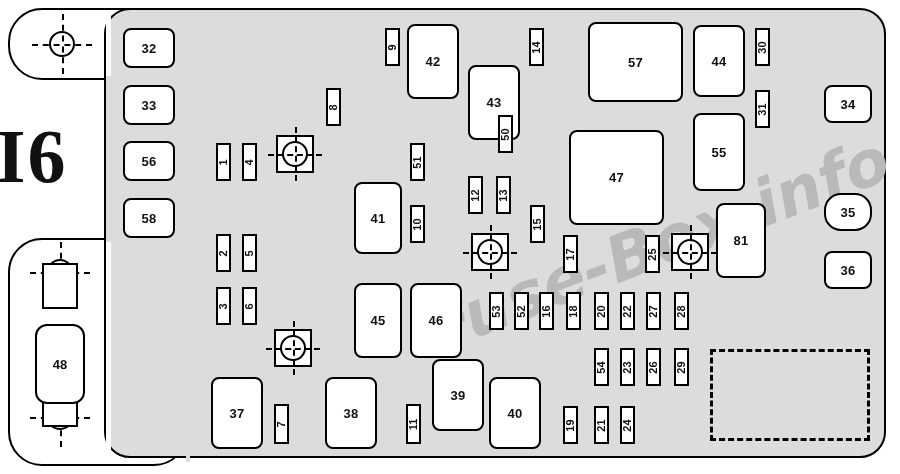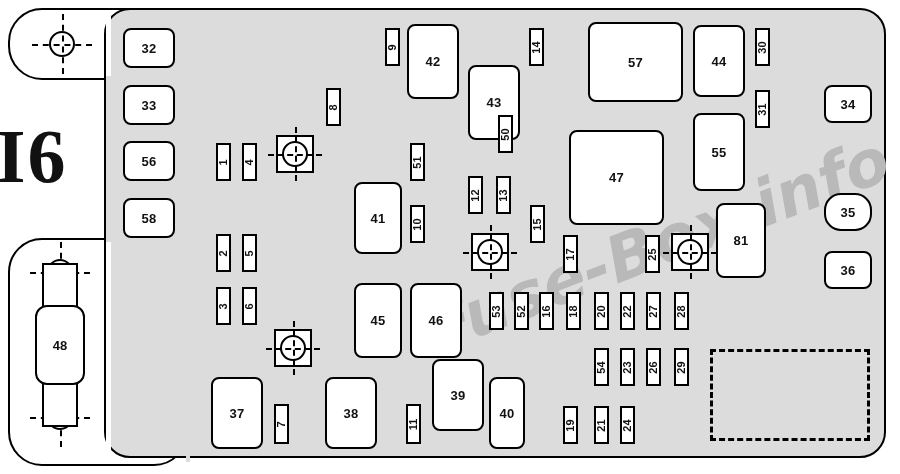--- a/index.html
+++ b/index.html
@@ -47,21 +47,21 @@
     position:absolute;background:#fff;border:2px solid #000;
     box-sizing:border-box;display:flex;align-items:center;justify-content:center;
   }
   .fusebox-sm span{
     font-size:11px;font-weight:bold;color:#111;
     transform:rotate(-90deg);white-space:nowrap;line-height:1;
   }
   .megafuse{
     position:absolute;background:#fff;border:2.5px solid #000;border-radius:12px;
     box-sizing:border-box;display:flex;align-items:center;justify-content:center;
-    font-size:13px;font-weight:bold;color:#111;
+    font-size:13px;font-weight:bold;color:#111;margin-top:19px;
   }
   .megafuse-tab{
     position:absolute;background:#fff;border:2.5px solid #000;box-sizing:border-box;
   }
 
   .dashed-area{
     position:absolute;border:3px dashed #000;box-sizing:border-box;background:transparent;
   }
 
   #model-label{
@@ -162,21 +162,21 @@
       <div class="relay" style="left: 716px; top: 203px; width: 50px; height: 75px;">81</div>
       <div class="relay" style="left: 824px; top: 85px; width: 48px; height: 38px;">34</div>
       <div class="relay" style="left: 824px; top: 193px; width: 48px; height: 38px; border-radius: 17px;">35</div>
       <div class="relay" style="left: 824px; top: 251px; width: 48px; height: 38px;">36</div>
       <div class="relay" style="left: 354px; top: 182px; width: 48px; height: 72px;">41</div>
       <div class="relay" style="left: 354px; top: 283px; width: 48px; height: 75px;">45</div>
       <div class="relay" style="left: 410px; top: 283px; width: 52px; height: 75px;">46</div>
       <div class="relay" style="left: 211px; top: 377px; width: 52px; height: 72px;">37</div>
       <div class="relay" style="left: 325px; top: 377px; width: 52px; height: 72px;">38</div>
       <div class="relay" style="left: 432px; top: 359px; width: 52px; height: 72px;">39</div>
-      <div class="relay" style="left: 489px; top: 377px; width: 36px; height: 72px;">40</div>
+      <div class="relay" style="left: 489px; top: 377px; width: 52px; height: 72px;">40</div>
     </div>
   <div id="layer-fuses">
       <div class="fusebox-sm" style="left: 216px; top: 143px; width: 15px; height: 38px;">
         <span>1</span>
       </div>
       <div class="fusebox-sm" style="left: 242px; top: 143px; width: 15px; height: 38px;">
         <span>4</span>
       </div>
       <div class="fusebox-sm" style="left: 216px; top: 234px; width: 15px; height: 38px;">
         <span>2</span>

